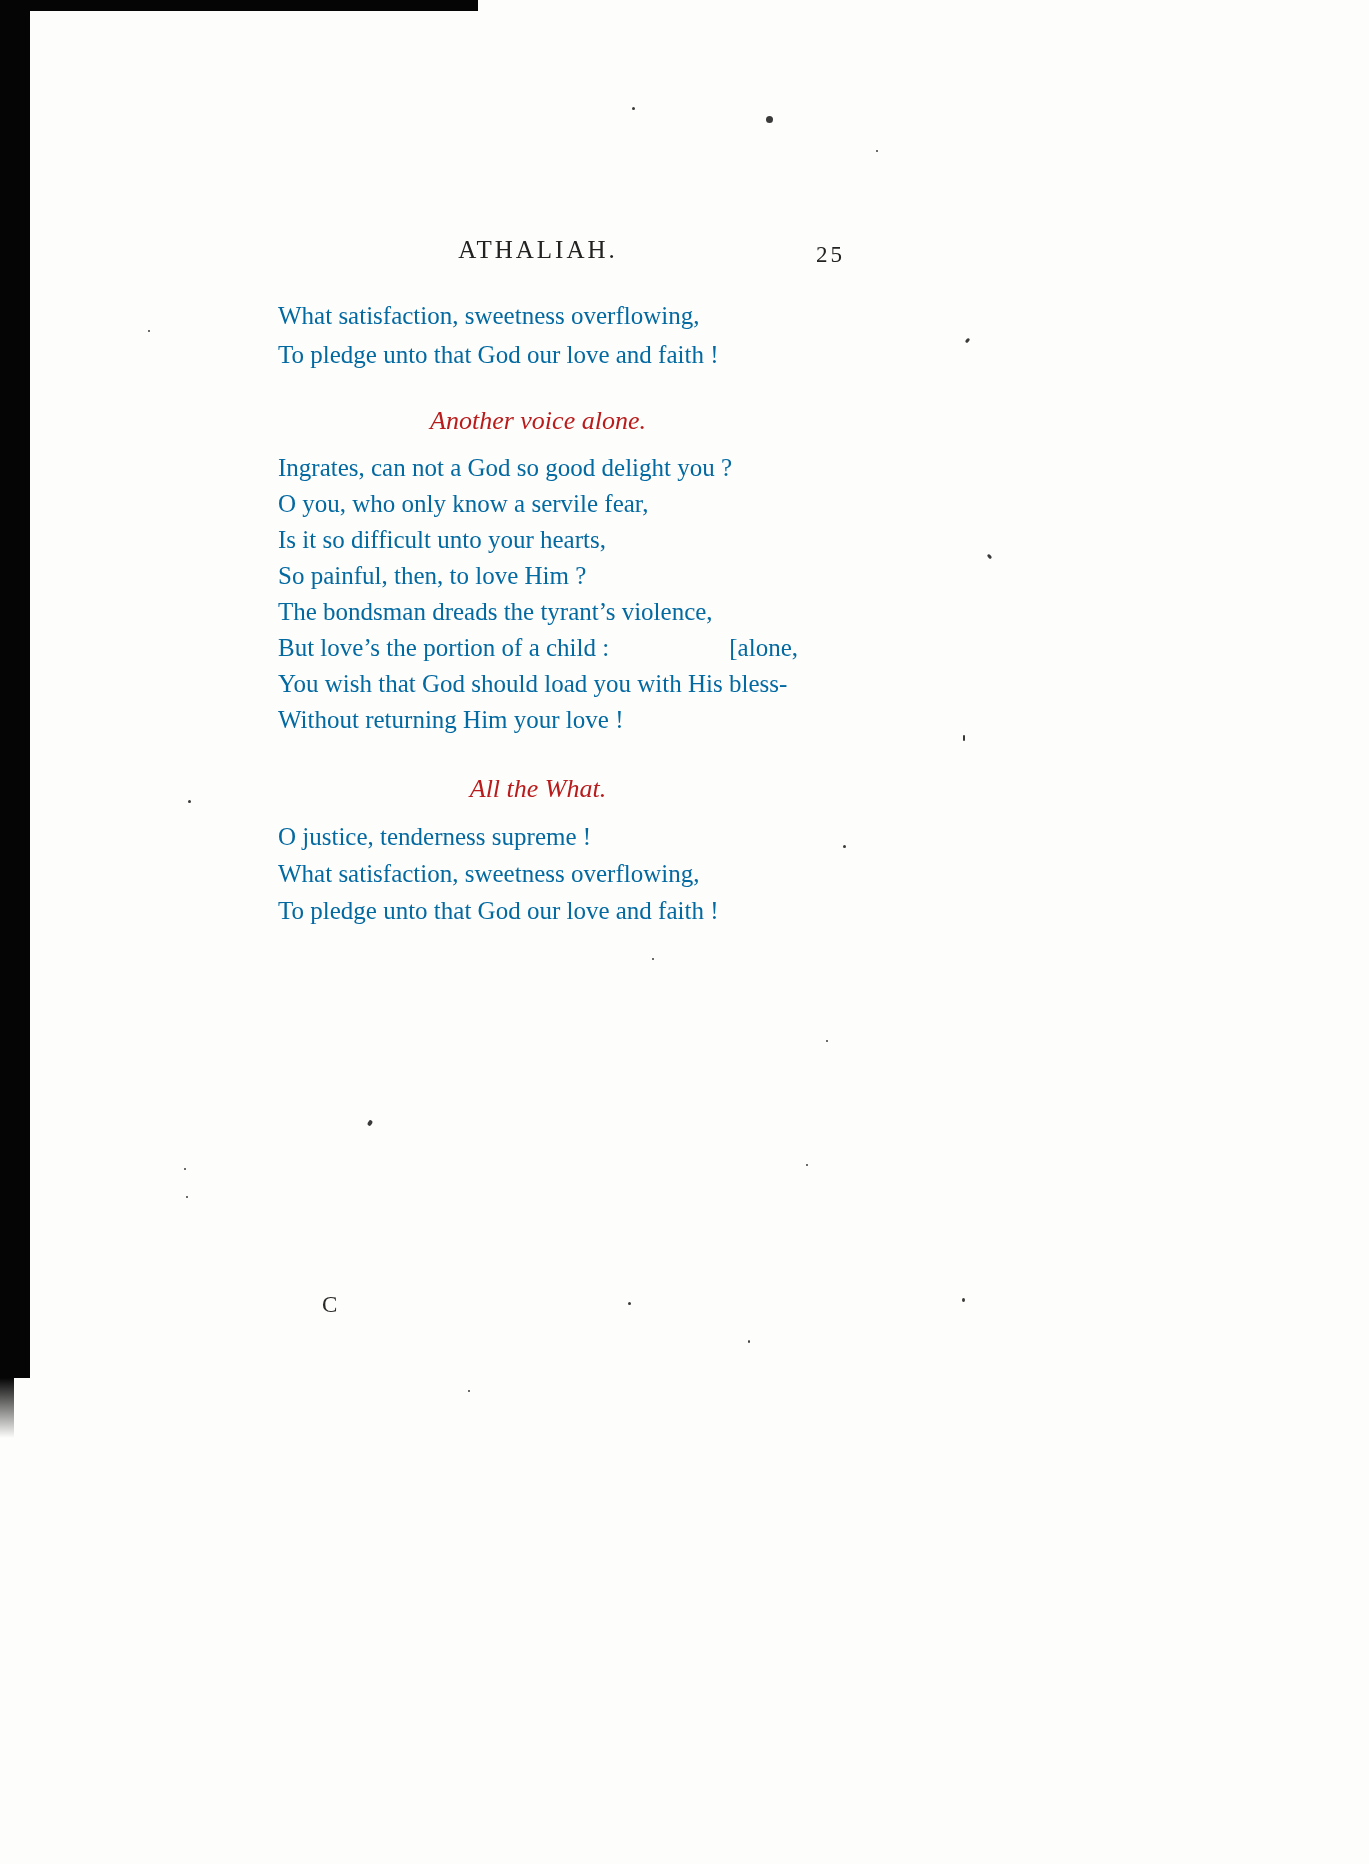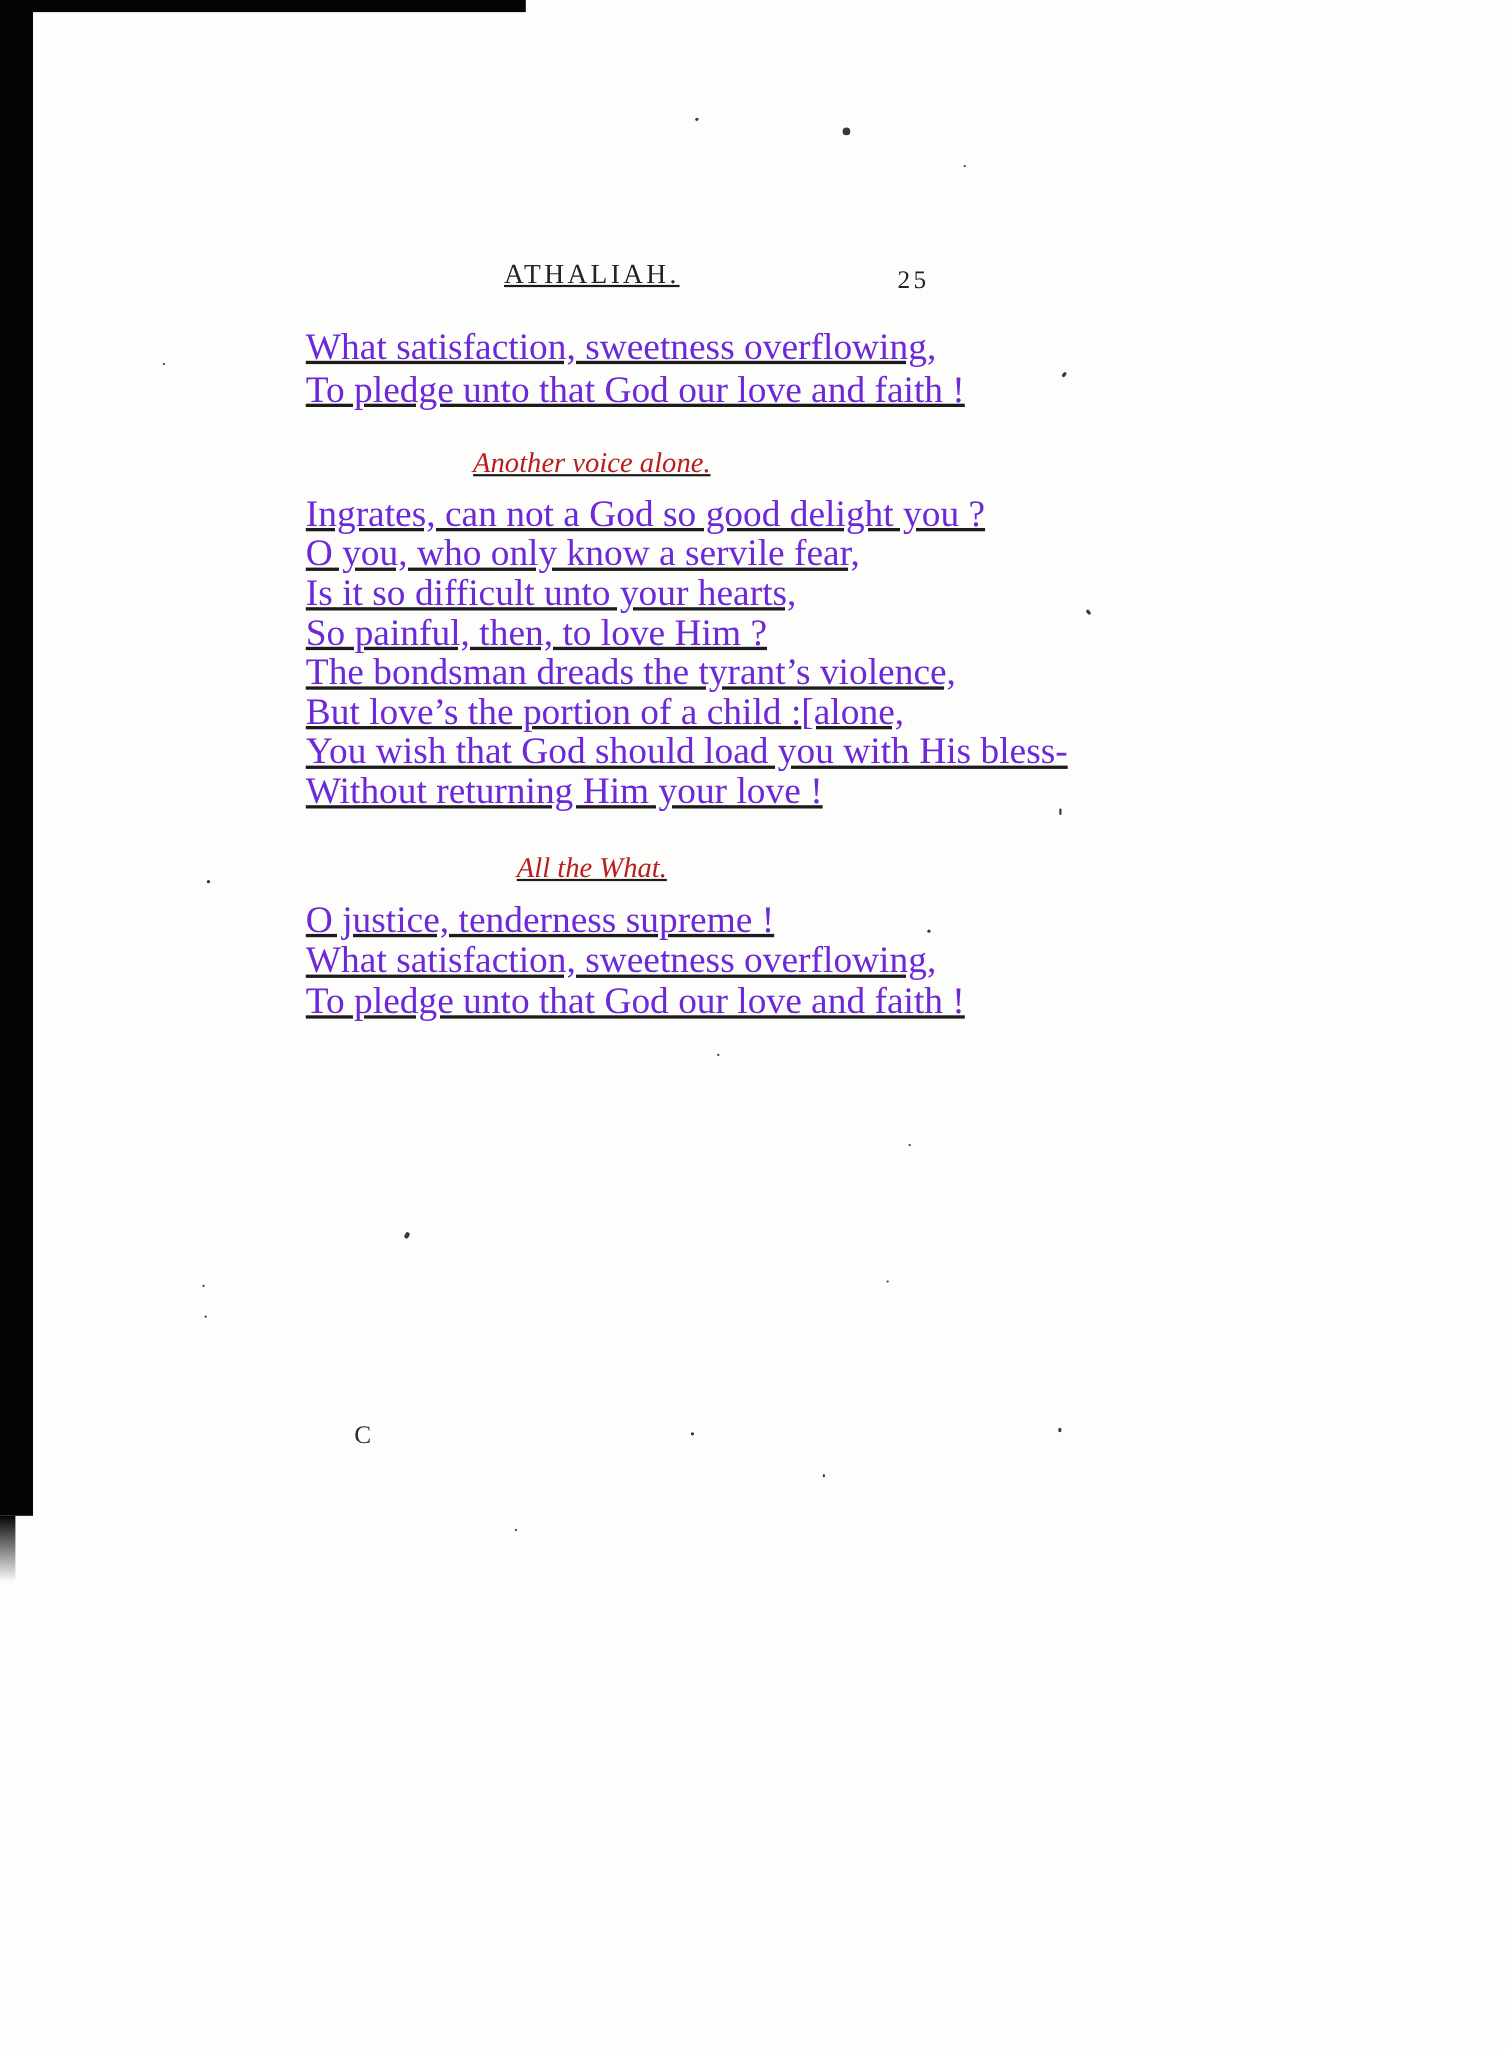--- a/index.html
+++ b/index.html
@@ -29,21 +29,20 @@
     position: absolute; left: 0; top: 0;
     width: 478px; height: 11px;
     background: #050505;
   }
 
   .content {
     position: absolute;
     left: 278px;
     top: 236px;
     width: 520px;
-    text-decoration: underline;
   }
 
   .header-row {
     position: relative;
     height: 34px;
   }
   .page-title {
     display: block;
     text-align: center;
     font-size: 25px;
@@ -54,24 +53,24 @@
     position: absolute;
     left: 538px;
     top: 6px;
     font-size: 23px;
     letter-spacing: 3px;
     color: #222;
   }
 
   .stanza { margin: 0; }
   .stanza .line {
-    font-size: 34px;
+    font-size: 25px;
     line-height: 37px;
     white-space: nowrap;
-    color: #6d28d9;
+    color: #0369a1;
   }
   .opening-stanza { margin-top: 26px; }
   .opening-stanza .line { line-height: 39px; }
 
   .section-heading {
     text-align: center;
     font-style: italic;
     font-size: 26px;
     margin-top: 32px;
     margin-bottom: 14px;

